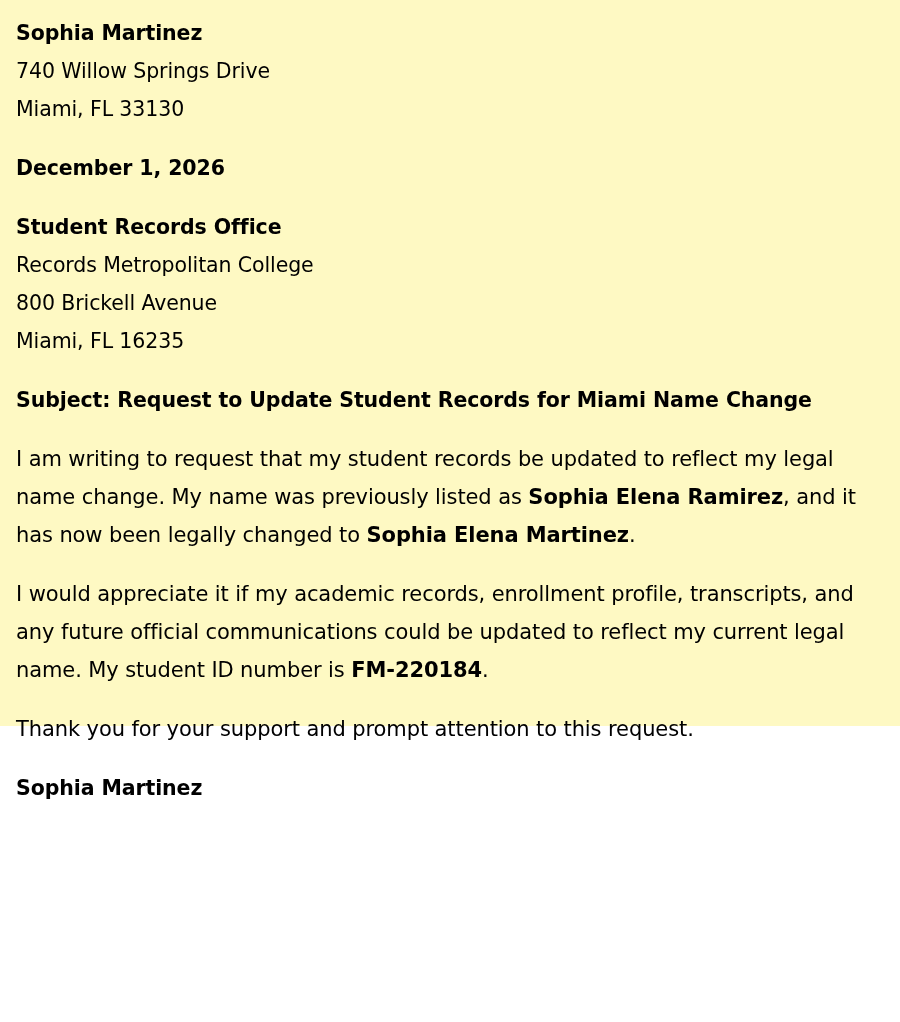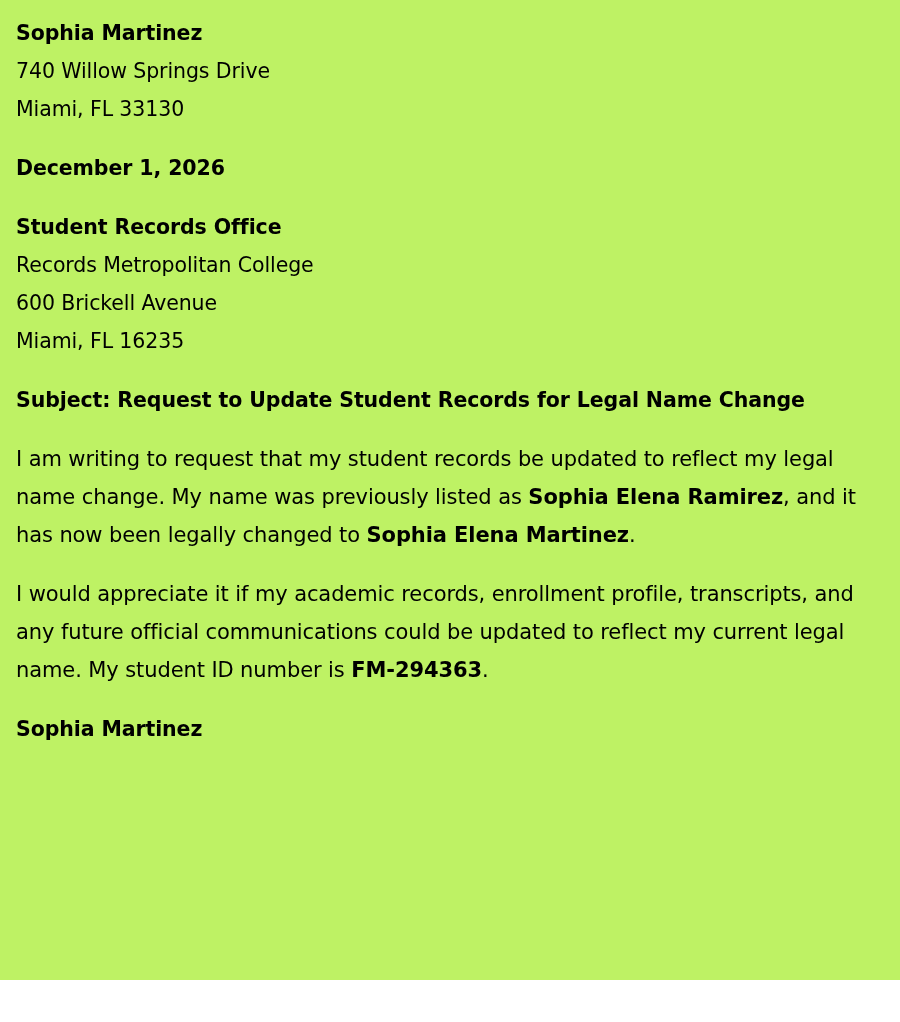--- a/index.html
+++ b/index.html
@@ -11,23 +11,23 @@
   body {
     width: 900px;
     height: 1022px;
     font-family: "DejaVu Sans", "Liberation Sans", sans-serif;
     color: #000000;
     overflow: hidden;
   }
   .page {
     box-sizing: border-box;
     width: 900px;
-    height: 980px;
+    height: 726px;
     padding: 14px 30px 0 16px;
-    background: #bef264;
+    background: #fef9c3;
   }
   .block {
     margin: 0 0 21px 0;
   }
   .block:last-child {
     margin-bottom: 0;
   }
   .line {
     font-size: 20.5px;
     line-height: 38px;
@@ -75,37 +75,40 @@
     <div class="line">Miami, FL 33130</div>
   </div>
 
   <div class="block">
     <div class="line bold">December 1, 2026</div>
   </div>
 
   <div class="block">
     <div class="line bold">Student Records Office</div>
     <div class="line">Records Metropolitan College</div>
-    <div class="line">600 Brickell Avenue</div>
+    <div class="line">800 Brickell Avenue</div>
     <div class="line">Miami, FL 16235</div>
   </div>
 
   <div class="block">
-    <div class="subject">Subject: Request to Update Student Records for Legal Name Change</div>
+    <div class="subject">Subject: Request to Update Student Records for Miami Name Change</div>
   </div>
 
 
   <div class="block">
     <p class="para"><span>I am writing to request that my student records be updated to reflect my legal name change. My name was previously listed as </span><b>Sophia Elena Ramirez</b><span>, and it has now been legally changed to </span><b>Sophia Elena Martinez</b><span>.</span></p>
   </div>
 
   <div class="block">
-    <p class="para"><span>I would appreciate it if my academic records, enrollment profile, transcripts, and any future official communications could be updated to reflect my current legal name. My student ID number is </span><b>FM-294363</b><span>.</span></p>
+    <p class="para"><span>I would appreciate it if my academic records, enrollment profile, transcripts, and any future official communications could be updated to reflect my current legal name. My student ID number is </span><b>FM-220184</b><span>.</span></p>
   </div>
 
 
+  <div class="block">
+    <p class="para">Thank you for your support and prompt attention to this request.</p>
+  </div>
 
   <div class="block">
     <div class="sig-line bold">Sophia Martinez</div>
 
   </div>
 
 </div>
 
 </body></html>

